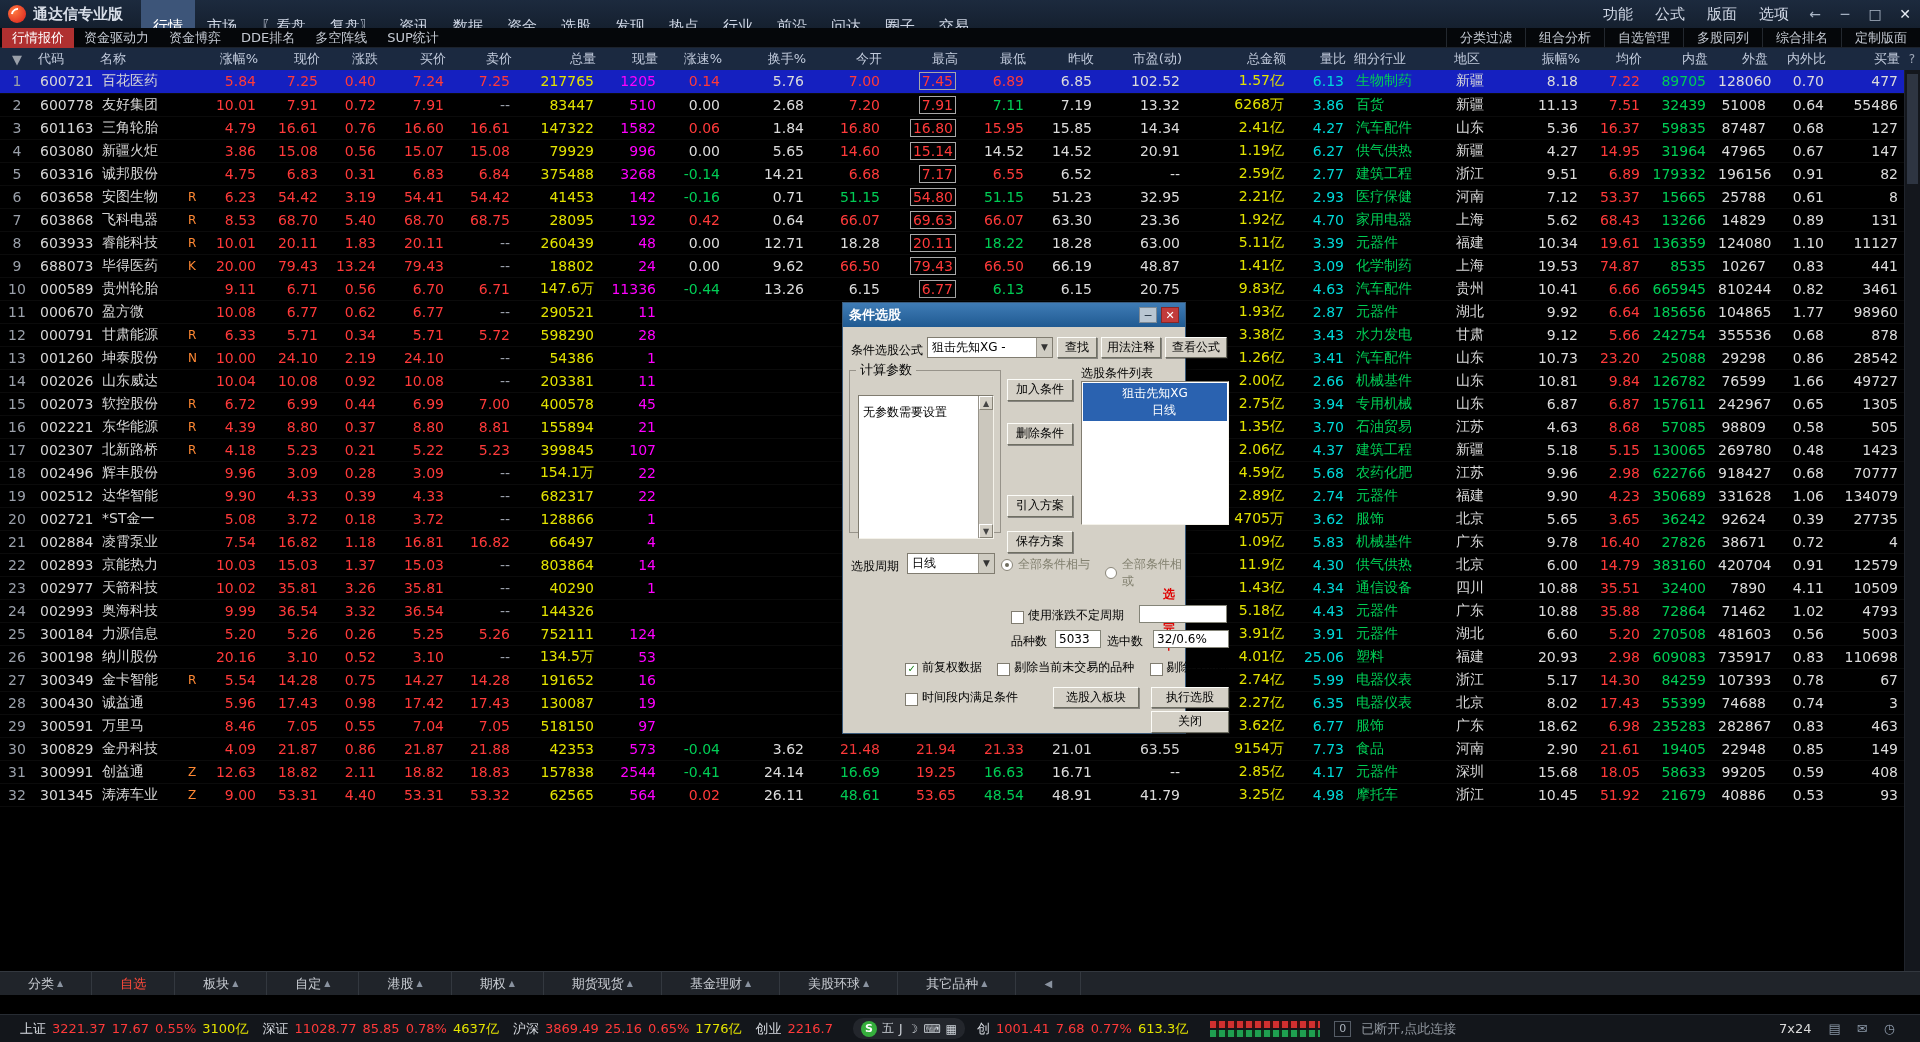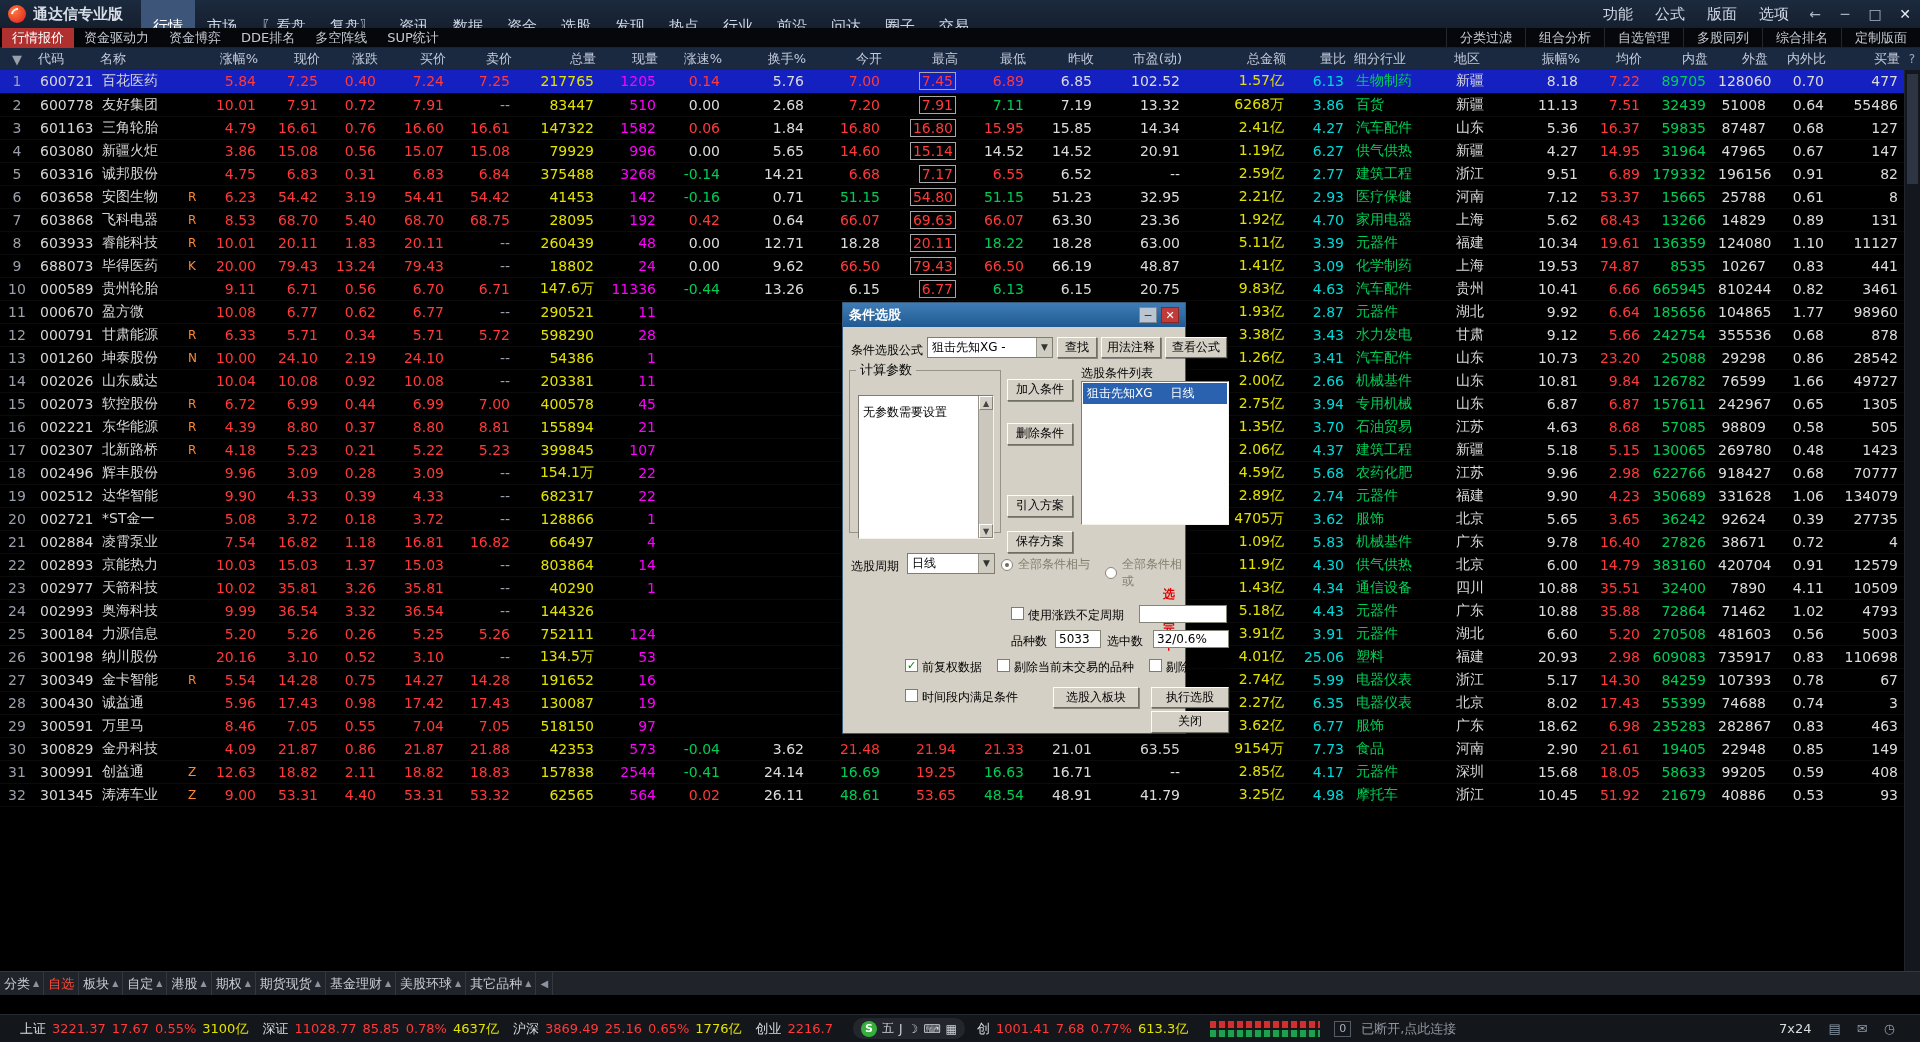--- a/index.html
+++ b/index.html
@@ -60,35 +60,35 @@
 .combo{position:absolute;background:#fff;border:1px solid #807c70;display:flex;align-items:center;font-size:12px;}
 .combo .cval{flex:1;padding:0 4px;white-space:nowrap;overflow:hidden;}
 .combo .carr{width:16px;align-self:stretch;background:#cfccc2;border-left:1px solid #9a968c;font-size:9px;text-align:center;line-height:19px;color:#333;flex:none;}
 fieldset.fs{position:absolute;border:1px solid #97938a;padding:0;}
 fieldset.fs legend{font-size:13px;padding:0 4px;margin-left:6px;color:#000;}
 .param-box{position:absolute;left:8px;top:16px;width:136px;height:144px;display:flex;}
 .param-empty{flex:1;padding:8px 4px;font-size:12px;}
 .vsb{width:15px;background:#cbc7bd;border-left:1px solid #97938a;display:flex;flex-direction:column;justify-content:space-between;}
 .sb-btn{height:14px;background:#d4d0c6;border:1px solid #888478;border-top-color:#fff;border-left-color:#fff;font-size:8px;text-align:center;line-height:13px;color:#444;}
 .listbox{position:absolute;padding:1px;}
-.li{display:flex;align-items:center;font-size:12px;padding:2px 4px;}
+.li{display:flex;align-items:center;font-size:12px;padding:2px 4px;flex-direction:column;}
 .li.sel{background:#2a62b0;color:#fff;}
 .li .per{margin-left:18px;}
 .radio{position:absolute;display:flex;align-items:center;color:#82806f;font-size:12px;gap:5px;}
 .rad{width:12px;height:12px;border-radius:50%;background:#fff;border:1px solid #8a8679;position:relative;flex:none;}
 .rad.sel::after{content:"";position:absolute;left:3px;top:3px;width:4px;height:4px;border-radius:50%;background:#6e6c5e;}
 .cbrow{position:absolute;display:flex;align-items:center;}
-.cbitem{display:flex;align-items:flex-start;gap:4px;font-size:12px;white-space:nowrap;}
+.cbitem{display:flex;align-items:flex-end;gap:4px;font-size:12px;white-space:nowrap;font-family:Liberation Mono, monospace;}
 .cb{width:13px;height:13px;background:#fff;border:1px solid #807c70;font-size:11px;line-height:11px;text-align:center;color:#0b7a0b;flex:none;}
 .field{position:absolute;background:#fff;border:1px solid #848478;font-size:12px;padding:0 3px;line-height:16px;}
 .done{position:absolute;color:#e00000;font-size:12px;font-weight:bold;}
 
 
 .btabs{position:absolute;top:971px;left:0;right:0;height:24px;background:#20242a;border-top:1px solid #33383f;display:flex;align-items:stretch;font-size:13px;color:#c8ccd2;}
-.btab{display:flex;align-items:center;gap:3px;padding:0 4px;border-right:1px solid #33383f;white-space:nowrap;}
+.btab{display:flex;align-items:center;gap:3px;padding:0 28px;border-right:1px solid #33383f;white-space:nowrap;}
 .btab.active{color:#ff4a3a;}
 .btab .tri{font-size:8px;color:#8a93a0;}
 .btab.scrollbtn{color:#8a93a0;font-size:10px;}
 
 
 .statusbar{position:absolute;top:1014px;left:0;right:0;height:28px;background:#13161b;border-top:1px solid #272c33;display:flex;align-items:center;font-size:13px;color:#c8ccd2;padding:0 20px;gap:6px;}
 .sb-seg{display:flex;align-items:center;gap:6px;margin-right:8px;white-space:nowrap;}
 .sb-name{color:#d8dce2;}
 .sb-red{color:#ff3a3a;}
 .sb-yellow{color:#e3e300;}

